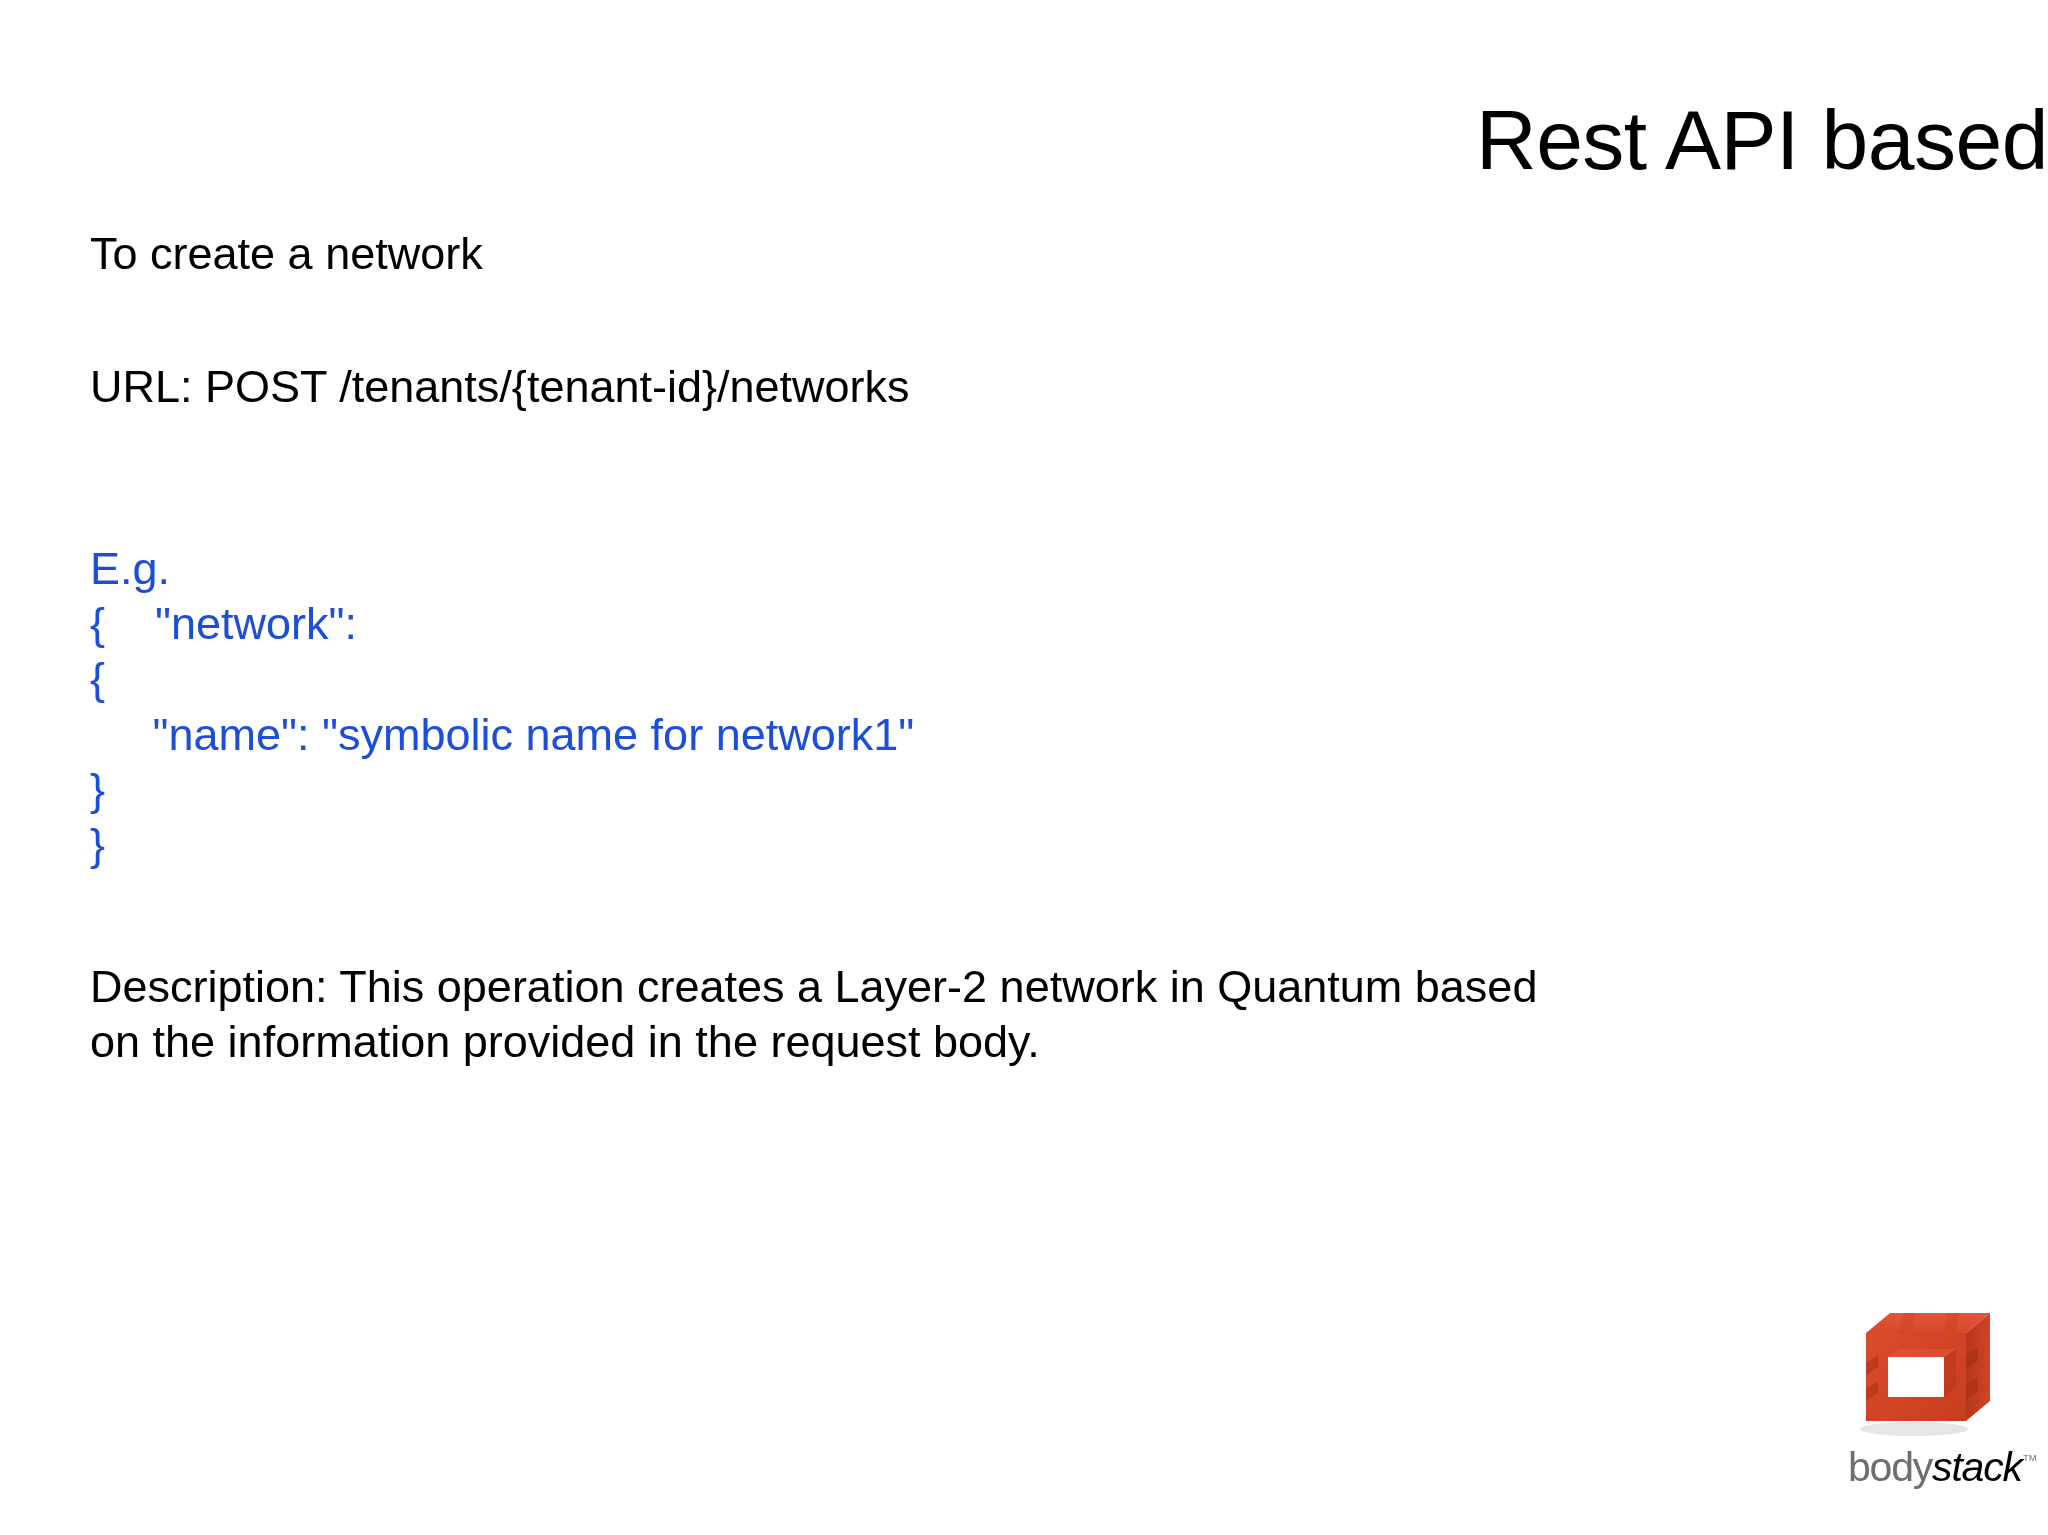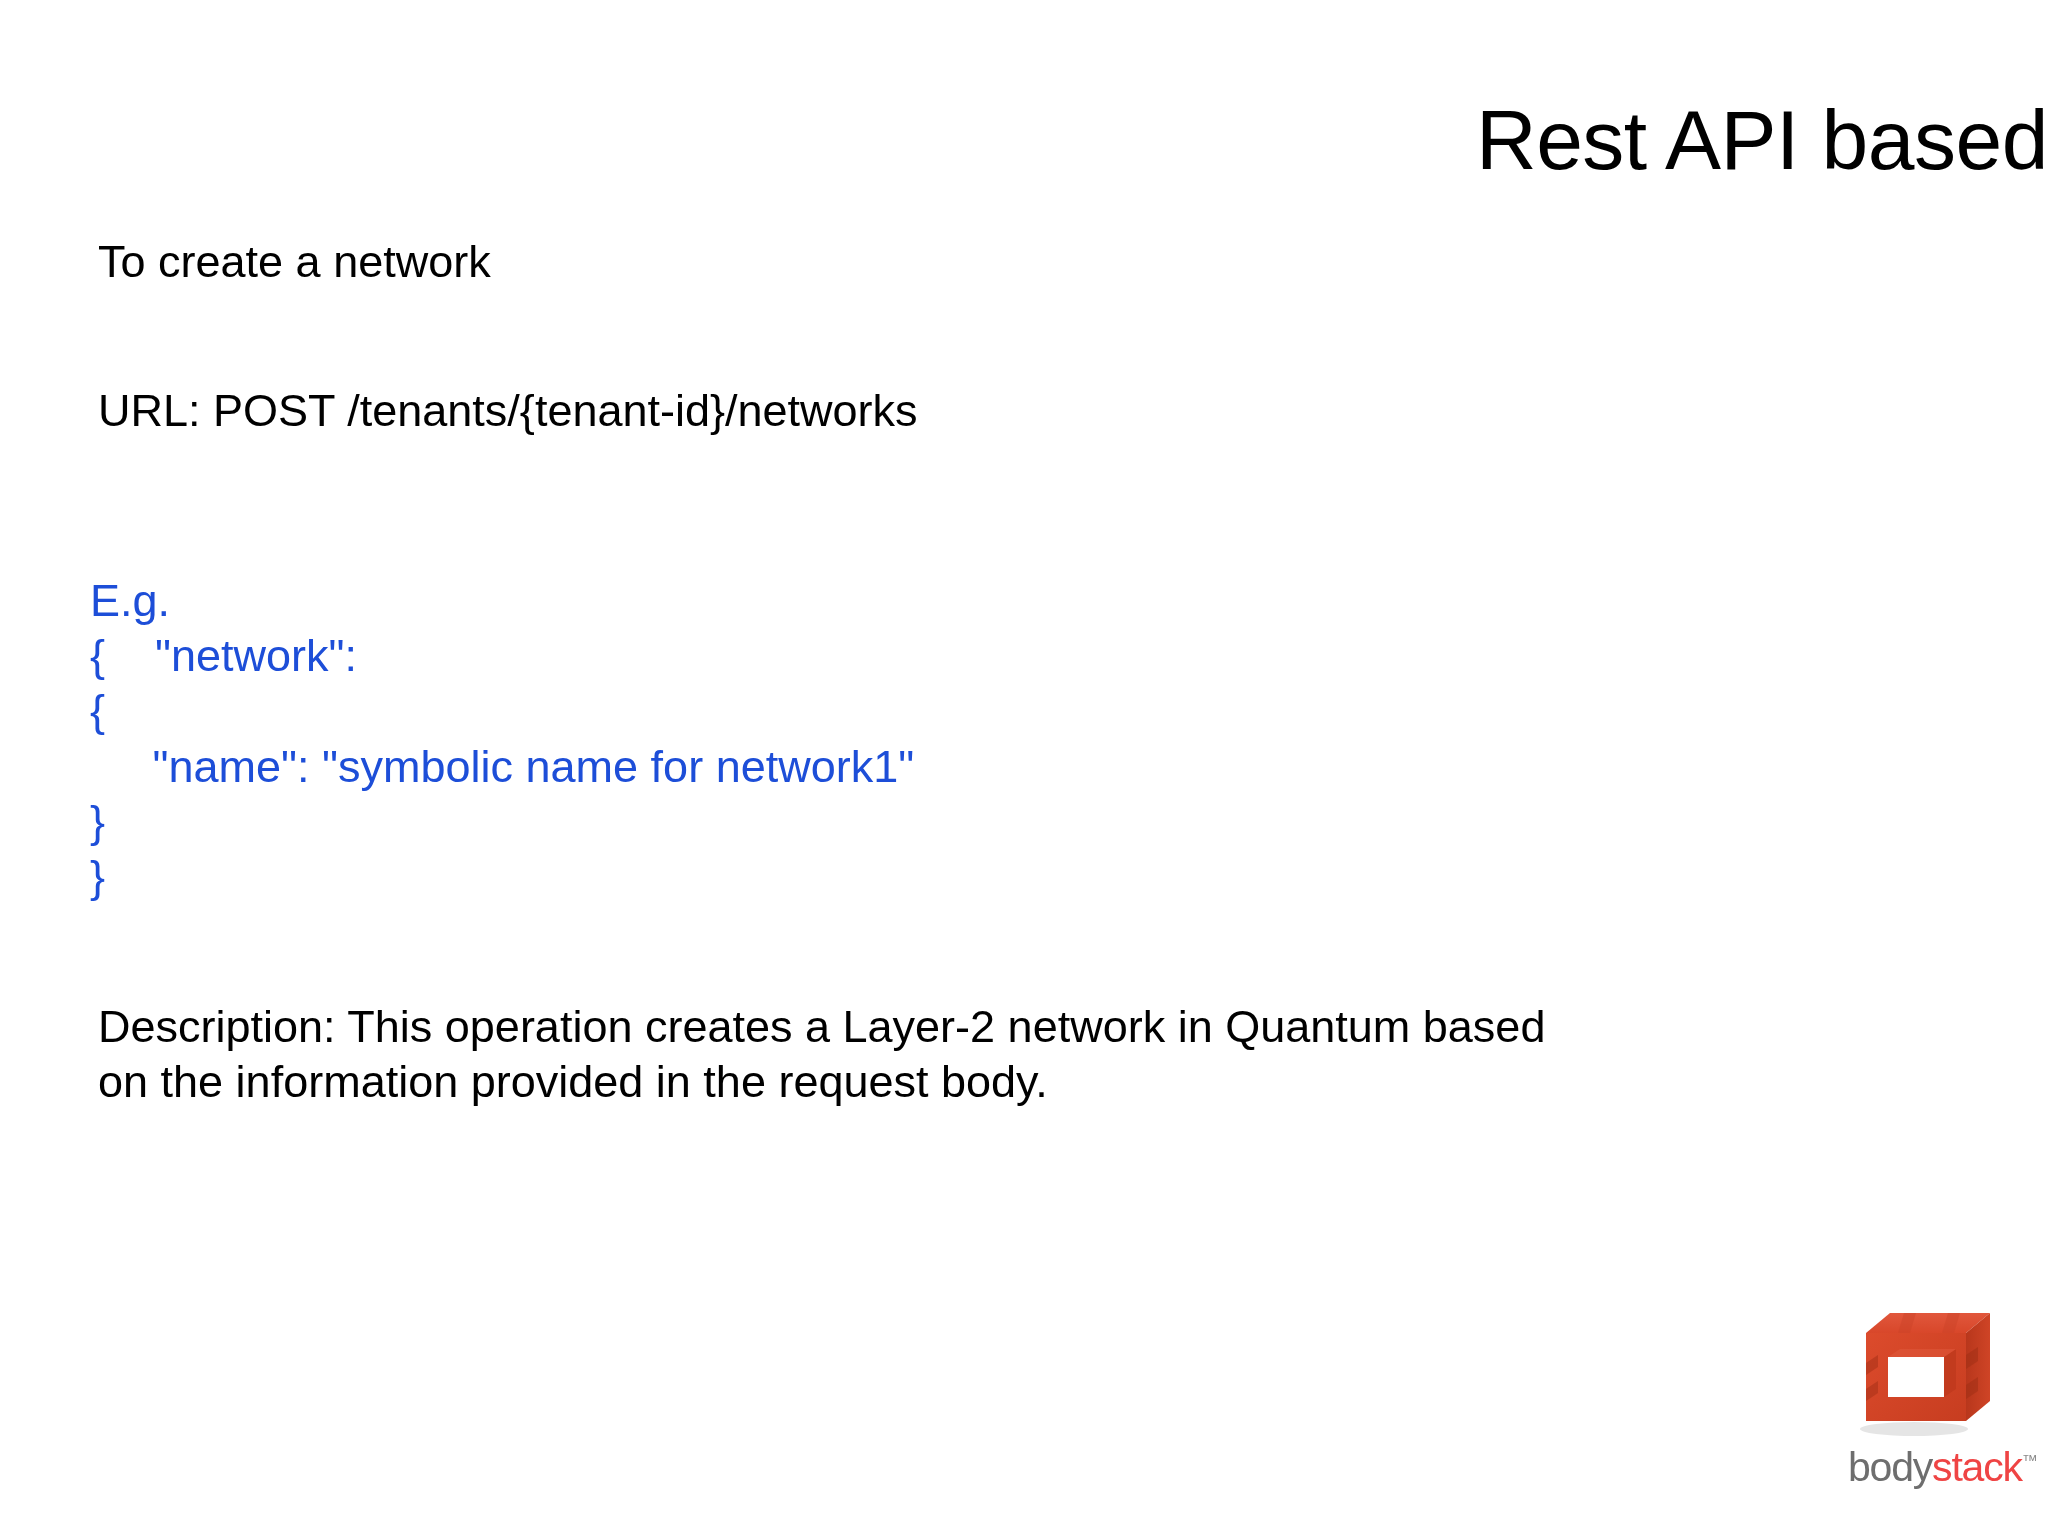--- a/index.html
+++ b/index.html
@@ -44,21 +44,21 @@
     top: 218px;
     left: 82px;
     width: 1900px;
   }
 
   .para {
     font-size: 45px;
     line-height: 1.23;
     font-weight: 400;
     color: #000000;
-    margin: 16px;
+    margin: 8px;
   }
 
   .gap-intro   { height: 62px; }
   .gap-url     { height: 62px; }
   .gap-body    { height: 56px; }
   .gap-example { height: 78px; }
 
   .para-wrap {
     max-width: 1470px;
   }
@@ -98,21 +98,21 @@
   .logo-word {
     font-size: 41px;
     line-height: 1;
     letter-spacing: -1.2px;
     margin-top: 2px;
     margin-left: 2px;
     white-space: nowrap;
     font-weight: 400;
   }
   .logo-word .w-open  { color: #6e6e6e; }
-  .logo-word .w-stack { color: #ef4444; }
+  .logo-word .w-stack { color: #000000; font-style: italic; }
   .logo-word .w-tm {
     color: #8a8a8a;
     font-size: 16px;
     vertical-align: super;
     letter-spacing: 0;
   }
 </style>
 </head>
 <body>
 

